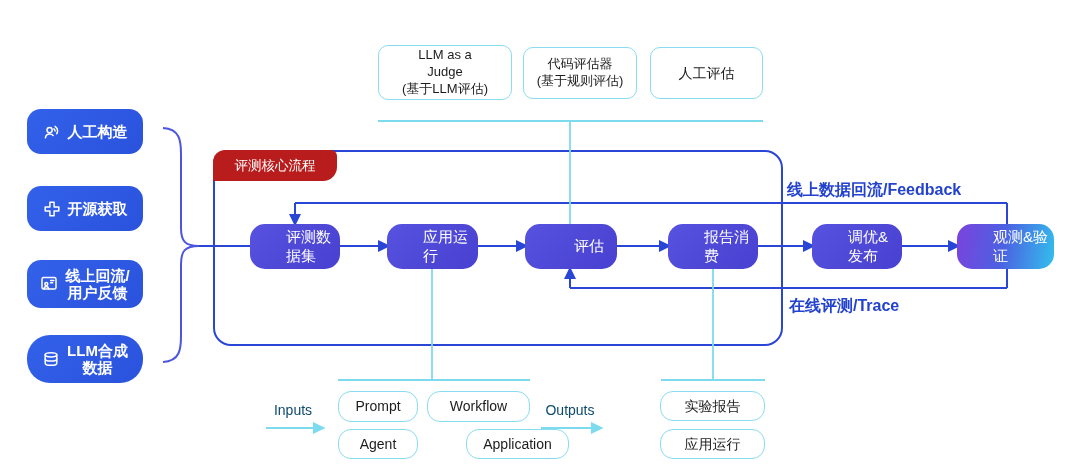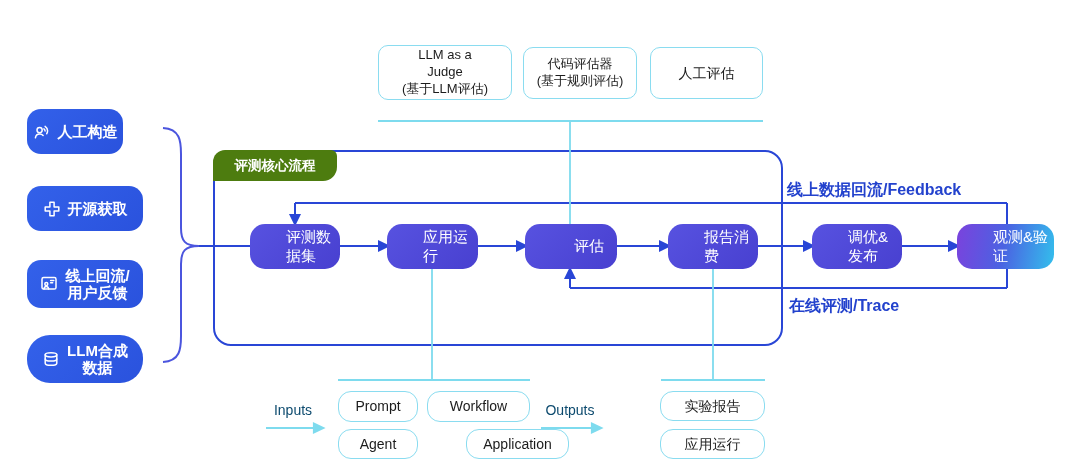--- a/index.html
+++ b/index.html
@@ -15,21 +15,21 @@
     background:linear-gradient(135deg,#3361ea,#2a52dd);
     border-radius:14px;color:#fff;display:flex;align-items:center;justify-content:center;
     gap:7px;font-size:15px;font-weight:600;line-height:1.15;text-align:center;
   }
   .pill .icn{display:flex;align-items:center;}
   .pill svg{stroke:#fff;fill:none;stroke-width:1.5;stroke-linecap:round;stroke-linejoin:round;}
 
   
   .flow-frame{border:2px solid #2946d6;border-radius:18px;background:transparent;z-index:1;}
   .flow-tab{
-    background:#4d7c0f;color:#fff;font-size:13.5px;font-weight:700;
+    background:#b91c1c;color:#fff;font-size:13.5px;font-weight:400;
     display:flex;align-items:center;justify-content:center;
     border-radius:12px 6px 14px 0;z-index:3;text-align:center;
   }
 
   
   .node{
     background:linear-gradient(135deg,#5752e0,#4840d0);
     border-radius:15px;color:#fff;font-size:15px;font-weight:500;
     display:flex;align-items:center;justify-content:center;z-index:3;padding-left:36px;
   }
@@ -103,21 +103,21 @@
     <g stroke="#7edbee" stroke-width="2.2" fill="#7edbee">
       <line x1="266" y1="428" x2="314" y2="428"></line>
         <polygon points="323,428 314,423.8 314,432.2"></polygon>
     </g>
     <g stroke="#7edbee" stroke-width="2.2" fill="#7edbee">
       <line x1="541" y1="428" x2="592" y2="428"></line>
         <polygon points="601,428 592,423.8 592,432.2"></polygon>
     </g>
   </svg>
 
-  <div class="abs pill" style="left:27px;top:109px;width:96px;height:45px;">
+  <div class="abs pill" style="left:27px;top:109px;width:116px;height:45px;">
     <span class="icn">
       <svg width="18" height="18" viewBox="0 0 18 18">
           <circle cx="6.6" cy="7.1" r="2.6"></circle>
           <path d="M2.4 14.8c.4-2.4 2.1-3.8 4.3-3.8 1.4 0 2.6.5 3.4 1.4"></path>
           <path d="M12.1 3.3a5.5 5.5 0 0 1 2.5 4.5c0 1.1-.3 2.1-.9 2.9"></path>
           <path d="M10.9 5.8a2.7 2.7 0 0 1 1.2 2.2"></path>
         </svg>
     </span>
     <span class="preline">人工构造</span>
   </div>

